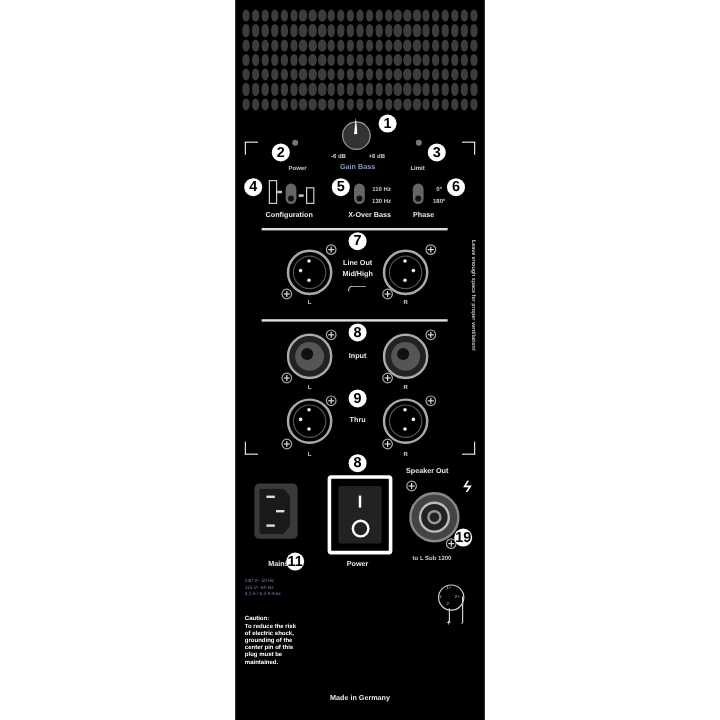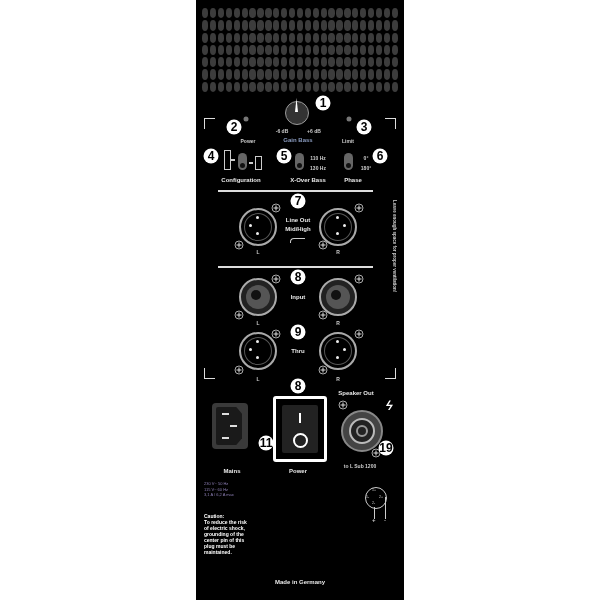--- a/index.html
+++ b/index.html
@@ -322,21 +322,21 @@
     </div>
   </div>
   <div class="lbl" style="left:102px;top:468px;">Power</div>
 
   <div class="abs" style="left:16px;top:403px;width:36px;height:46px;background:#3a3a3a;border-radius:4px;">
     <div style="position:absolute;left:4px;top:4px;width:26px;height:38px;background:#1a1a1a;border-radius:2px;clip-path:polygon(0 0,78% 0,100% 18%,100% 82%,78% 100%,0 100%);"></div>
     <div style="position:absolute;left:10px;top:10px;width:7px;height:1.5px;background:#ddd;"></div>
     <div style="position:absolute;left:18px;top:22px;width:7px;height:1.5px;background:#ddd;"></div>
     <div style="position:absolute;left:10px;top:34px;width:7px;height:1.5px;background:#ddd;"></div>
   </div>
-  <div class="num" style="left:50px;top:443px;margin-left:20px;">11</div>
+  <div class="num" style="left:50px;top:468px;">11</div>
   <div class="lbl" style="left:36px;top:468px;">Mains</div>
   <div class="abs" style="left:8px;top:481px;font-size:4px;line-height:5.5px;color:#8d7fb5;">
     <div>230 V~ 50 Hz</div>
     <div>115 V~ 60 Hz</div>
     <div>3,1 A / 6,2 A max</div>
   </div>
 
   <div class="lbl" style="left:160px;top:390px;">Speaker Out</div>
   <div class="abs" style="left:190px;top:398px;color:#fff;font-size:13px;font-weight:bold;transform:skewX(-15deg);">ϟ</div>
   <div class="screw" style="left:147px;top:405px;"></div>

